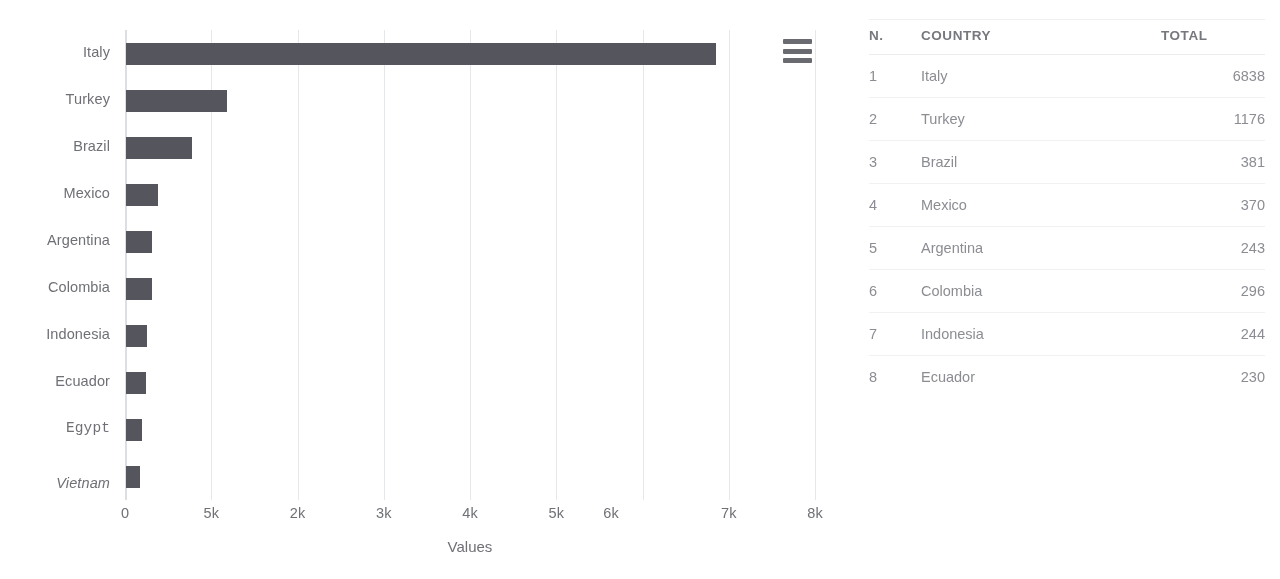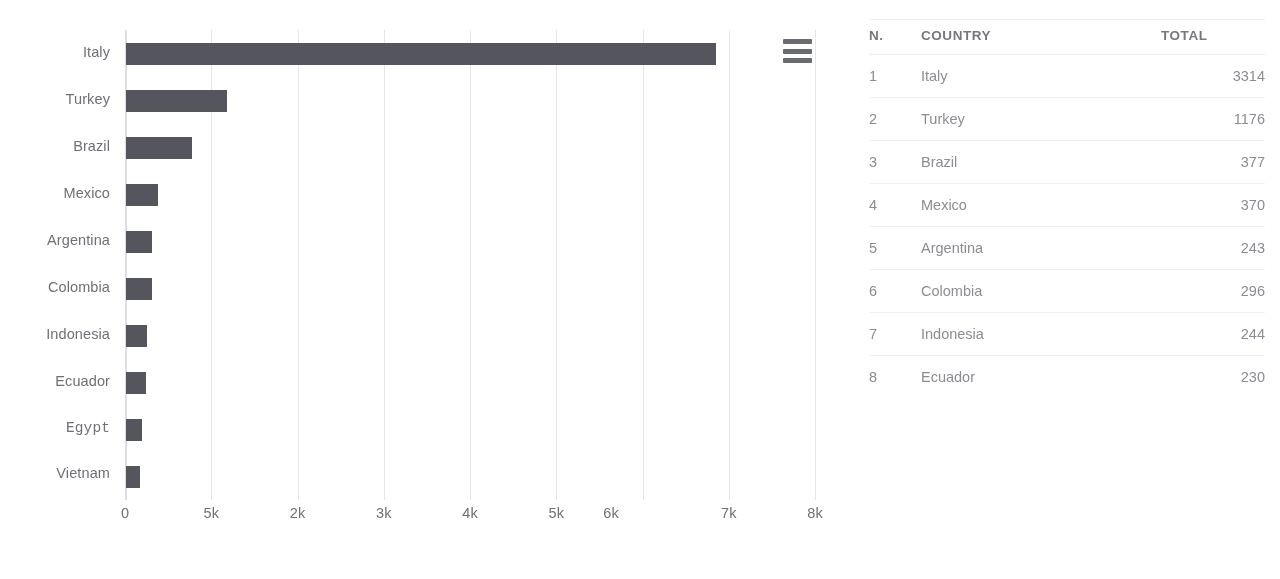--- a/index.html
+++ b/index.html
@@ -121,21 +121,21 @@
     <div id="y-axis-labels">
         <div class="y-label" style="top: 43.5px;">Italy</div>
         <div class="y-label" style="top: 90.5px;">Turkey</div>
         <div class="y-label" style="top: 137.5px;">Brazil</div>
         <div class="y-label" style="top: 184.5px;">Mexico</div>
         <div class="y-label" style="top: 231.5px;">Argentina</div>
         <div class="y-label" style="top: 278.5px;">Colombia</div>
         <div class="y-label" style="top: 325.5px;">Indonesia</div>
         <div class="y-label" style="top: 372.5px;">Ecuador</div>
         <div class="y-label" style="top: 419.5px; font-family: Liberation Mono, monospace;">Egypt</div>
-        <div class="y-label" style="top: 465px;">Vietnam</div>
+        <div class="y-label" style="top: 475px; font-style: italic;">Vietnam</div>
       </div>
 
     <div id="plot">
       <div id="gridlines">
           <div class="gridline axis0" style="left: 0px;"></div>
           <div class="gridline" style="left: 86.25px;"></div>
           <div class="gridline" style="left: 172.5px;"></div>
           <div class="gridline" style="left: 258.75px;"></div>
           <div class="gridline" style="left: 345px;"></div>
           <div class="gridline" style="left: 431.25px;"></div>
@@ -162,20 +162,21 @@
         <div class="x-tick" style="left: 211.25px;">5k</div>
         <div class="x-tick" style="left: 297.5px;">2k</div>
         <div class="x-tick" style="left: 383.75px;">3k</div>
         <div class="x-tick" style="left: 470px;">4k</div>
         <div class="x-tick" style="left: 556.25px;">5k</div>
         <div class="x-tick" style="left: 611px;">6k</div>
         <div class="x-tick" style="left: 728.75px;">7k</div>
         <div class="x-tick" style="left: 815px;">8k</div>
       </div>
 
+    <div id="x-axis-title">Values</div>
 
     <div id="menu-button" title="menu">
       <span></span>
       <span></span>
       <span></span>
     </div>
   </div>
 
   <div id="table-panel">
     <table id="rank-table">
@@ -183,31 +184,31 @@
         <tr>
           <th class="col-n">N.</th>
           <th class="col-name">COUNTRY</th>
           <th class="col-total">TOTAL</th>
         </tr>
       </thead>
       <tbody id="rank-tbody">
           <tr>
             <td class="col-n">1</td>
             <td class="col-name">Italy</td>
-            <td class="col-total">3314</td>
+            <td class="col-total">6838</td>
           </tr>
           <tr>
             <td class="col-n">2</td>
             <td class="col-name">Turkey</td>
             <td class="col-total">1176</td>
           </tr>
           <tr>
             <td class="col-n">3</td>
             <td class="col-name">Brazil</td>
-            <td class="col-total">377</td>
+            <td class="col-total">381</td>
           </tr>
           <tr>
             <td class="col-n">4</td>
             <td class="col-name">Mexico</td>
             <td class="col-total">370</td>
           </tr>
           <tr>
             <td class="col-n">5</td>
             <td class="col-name">Argentina</td>
             <td class="col-total">243</td>

